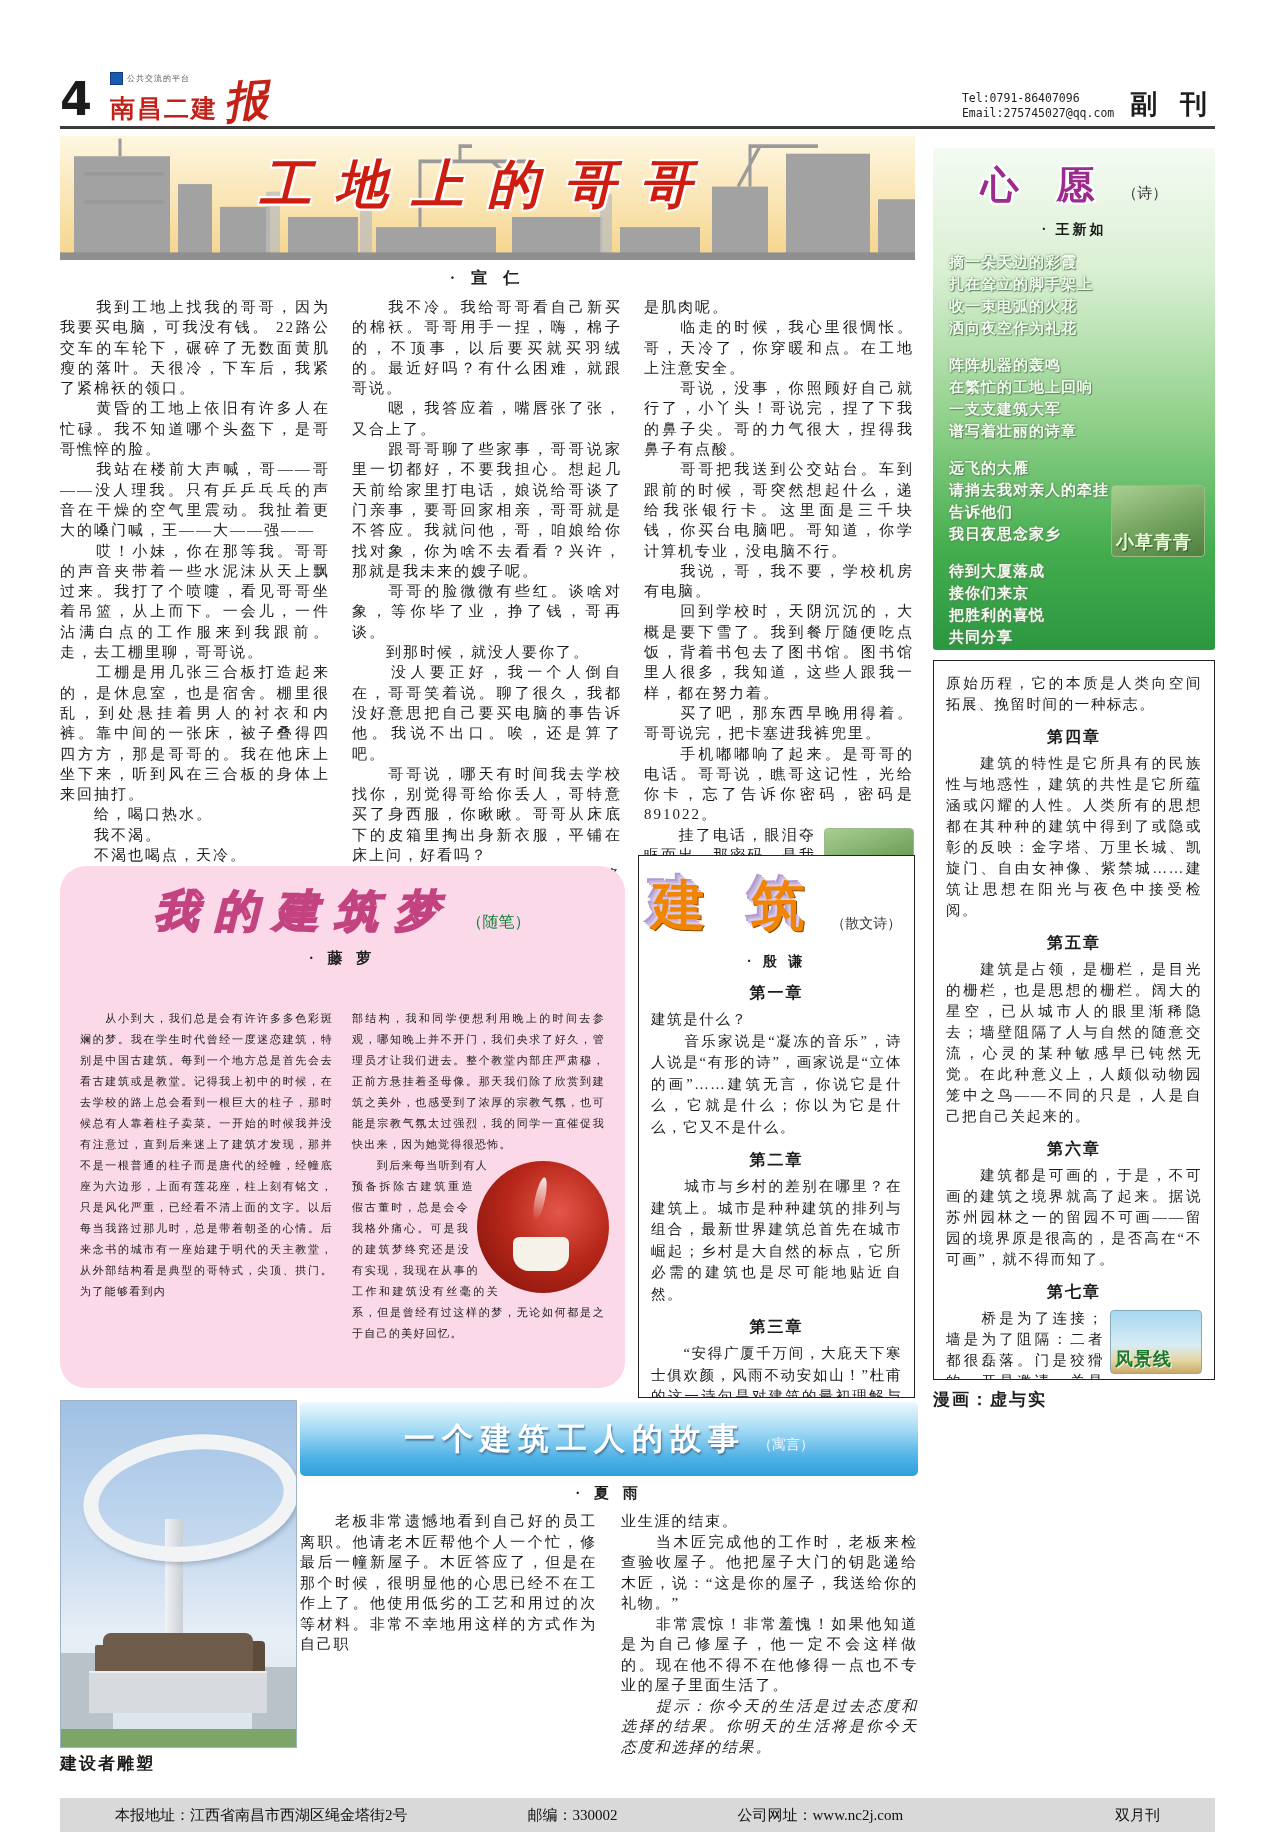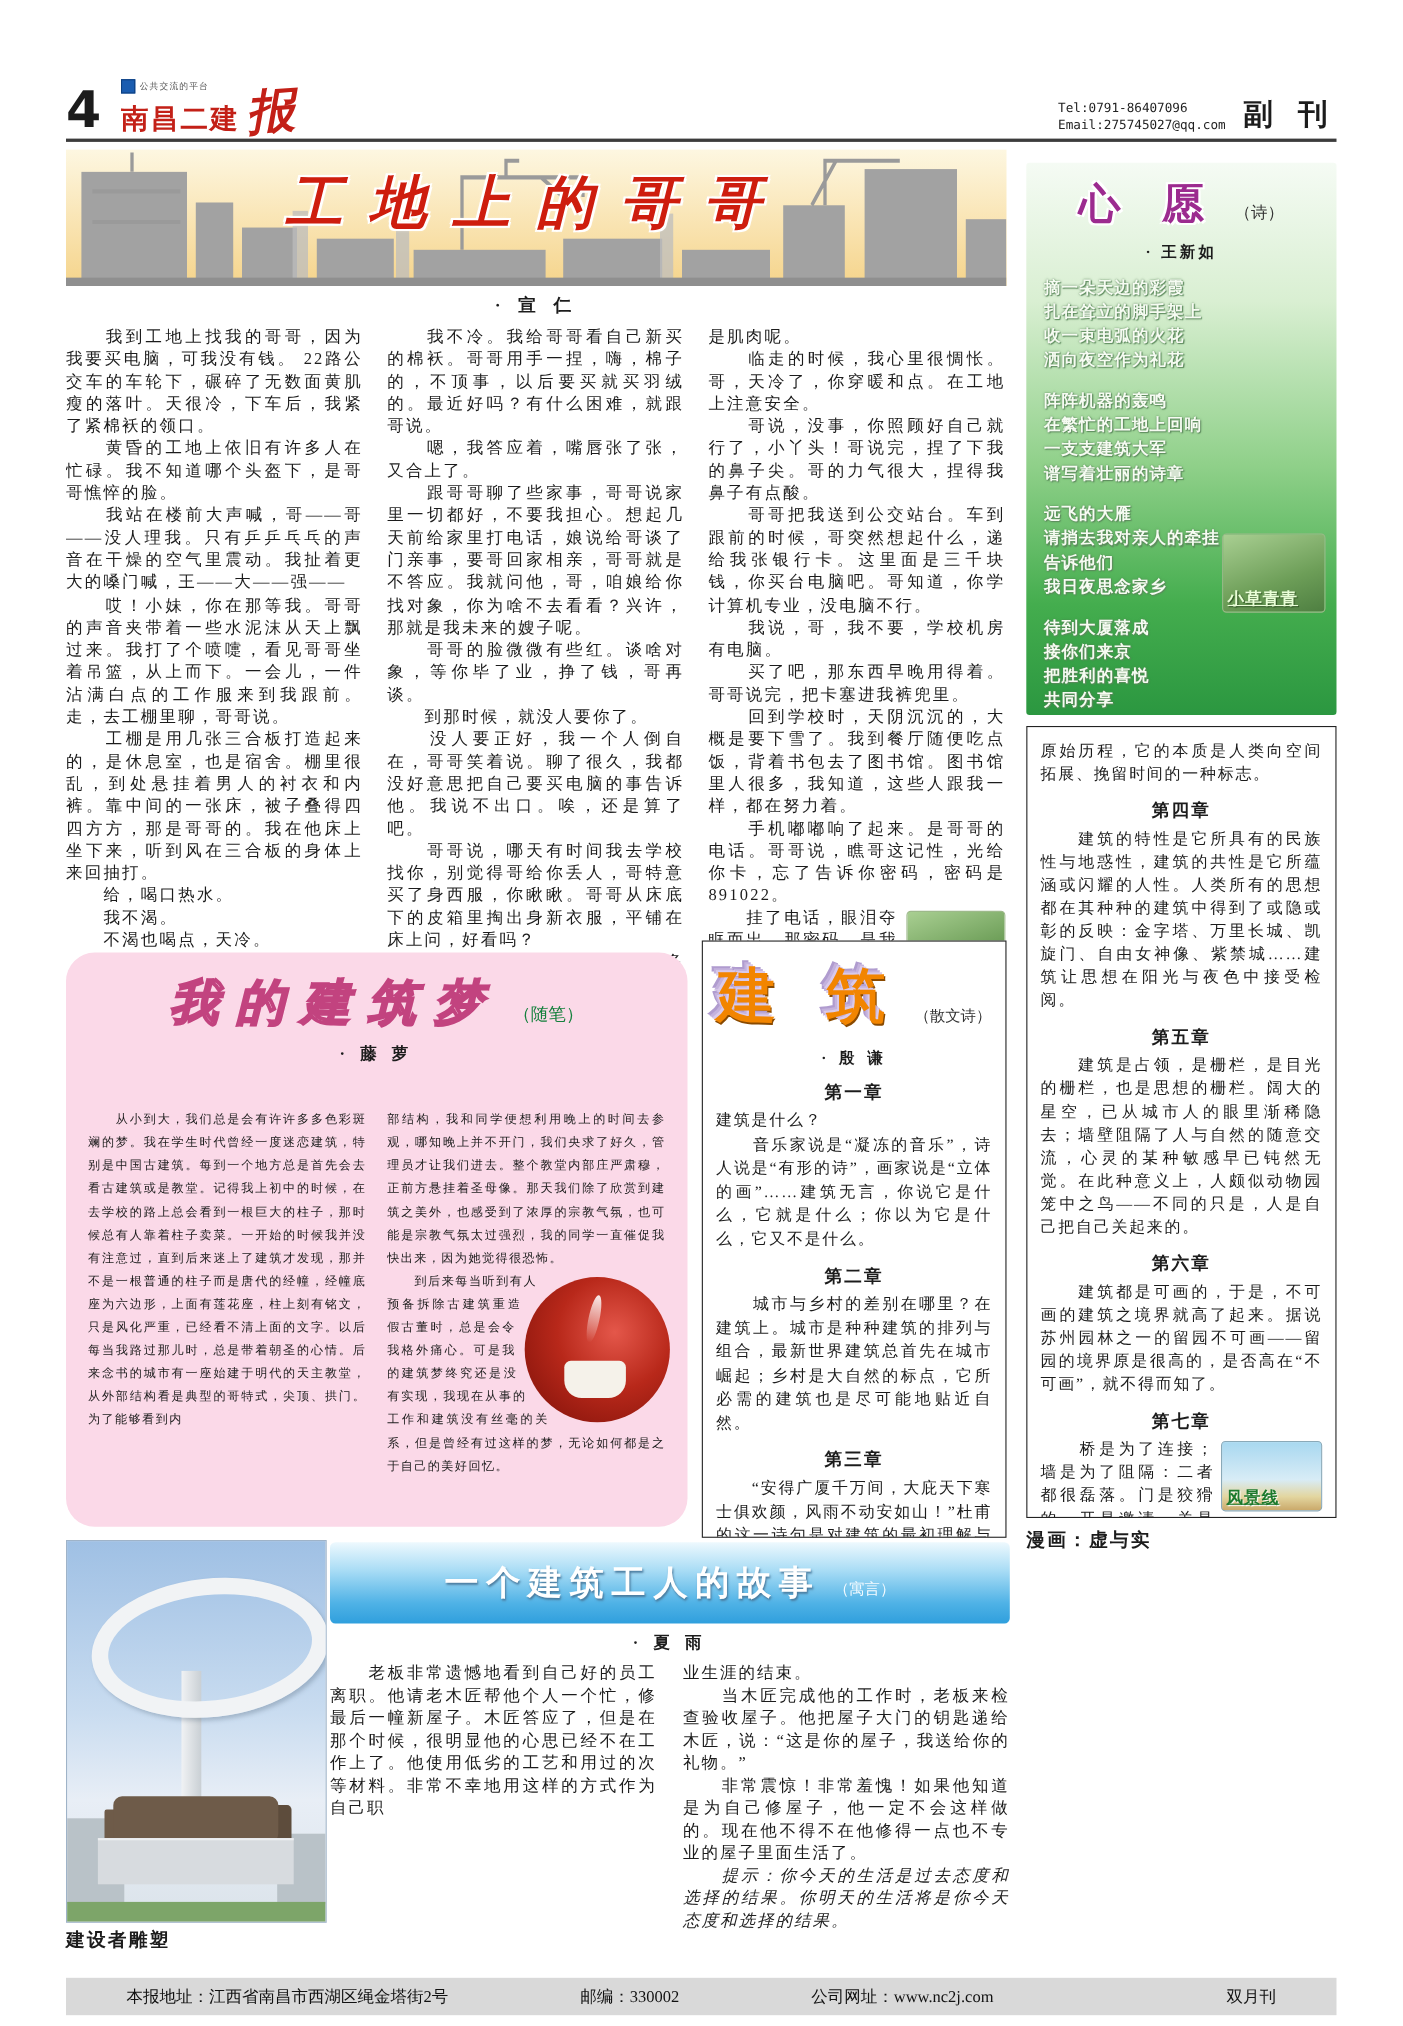--- a/index.html
+++ b/index.html
@@ -26,22 +26,22 @@
   .banner svg{position:absolute;left:0;bottom:0;width:100%;height:100%;}
   .story1-title{position:absolute;left:0;right:0;top:14px;text-align:center;font-size:52px;font-weight:bold;
     color:#ce1d0e;letter-spacing:24px;font-style:italic;
     text-shadow:2px 2px 0 #fff,-2px -2px 0 #fff,2px -2px 0 #fff,-2px 2px 0 #fff,0 0 4px #fff;}
   .byline{margin-top:8px;text-align:center;font-size:16px;font-weight:bold;letter-spacing:6px;}
   .story-cols{display:flex;gap:22px;margin-top:8px;max-height:598px;overflow:hidden;}
   .scol{width:270px;flex:none;font-size:15px;line-height:20.3px;letter-spacing:2px;text-align:justify;}
   .scol p{margin:0;}
   .inset{border:1px solid #9db98a;border-radius:4px;position:relative;overflow:hidden;
          background:linear-gradient(160deg,#a9cf92 0%,#6d9e58 60%,#4e7f41 100%);}
-  .inset-caption{position:absolute;left:4px;bottom:2px;font-size:15px;font-weight:bold;color:#eaffd8;
-         text-shadow:1px 1px 1px #2f5522;letter-spacing:1px;text-decoration:underline;}
+  .inset-caption{position:absolute;left:4px;bottom:2px;font-size:18px;font-weight:bold;color:#eaffd8;
+         text-shadow:1px 1px 1px #2f5522;letter-spacing:1px;}
   .inset-bhzp{float:right;width:88px;height:64px;margin:3px 0 2px 8px;}
 
   
   .aside{left:933px;top:148px;width:282px;}
   .poem-panel{position:relative;height:502px;border-radius:3px;padding:12px 16px;box-sizing:border-box;overflow:hidden;
       background:linear-gradient(180deg,#f5fbf4 0%,#d9efd2 25%,#8fd089 55%,#44ad4e 80%,#2b9740 100%);}
   .poem-titlerow{display:flex;align-items:flex-end;justify-content:center;gap:14px;}
   .poem-title{font-size:38px;font-weight:700;color:#9c2b8f;letter-spacing:14px;
       text-shadow:2px 2px 0 #fff,-2px -2px 0 #fff,2px -2px 0 #fff,-2px 2px 0 #fff;}
   .poem-genre{font-size:15px;color:#333;padding-bottom:8px;}
@@ -215,22 +215,22 @@
           <p>　　哥哥说，哪天有时间我去学校找你，别觉得哥给你丢人，哥特意买了身西服，你瞅瞅。哥哥从床底下的皮箱里掏出身新衣服，平铺在床上问，好看吗？</p>
           <p>　　我说，好看。不过，你以后多买点好吃的，你看你都瘦成啥样了。</p>
         </div>
       <div class="scol">
         <div>
             <p>是肌肉呢。</p>
             <p>　　临走的时候，我心里很惆怅。哥，天冷了，你穿暖和点。在工地上注意安全。</p>
             <p>　　哥说，没事，你照顾好自己就行了，小丫头！哥说完，捏了下我的鼻子尖。哥的力气很大，捏得我鼻子有点酸。</p>
             <p>　　哥哥把我送到公交站台。车到跟前的时候，哥突然想起什么，递给我张银行卡。这里面是三千块钱，你买台电脑吧。哥知道，你学计算机专业，没电脑不行。</p>
             <p>　　我说，哥，我不要，学校机房有电脑。</p>
+            <p>　　回到学校时，天阴沉沉的，大概是要下雪了。我到餐厅随便吃点饭，背着书包去了图书馆。图书馆里人很多，我知道，这些人跟我一样，都在努力着。</p>
             <p>　　买了吧，那东西早晚用得着。哥哥说完，把卡塞进我裤兜里。</p>
-            <p>　　回到学校时，天阴沉沉的，大概是要下雪了。我到餐厅随便吃点饭，背着书包去了图书馆。图书馆里人很多，我知道，这些人跟我一样，都在努力着。</p>
             <p>　　手机嘟嘟响了起来。是哥哥的电话。哥哥说，瞧哥这记性，光给你卡，忘了告诉你密码，密码是891022。</p>
           </div>
         <div>
           <div class="inset inset-bhzp">
             <span class="inset-caption">百花洲畔</span>
           </div>
           <p>　　挂了电话，眼泪夺眶而出。那密码，是我的生日。</p>
         </div>
       </div>
     </div>

